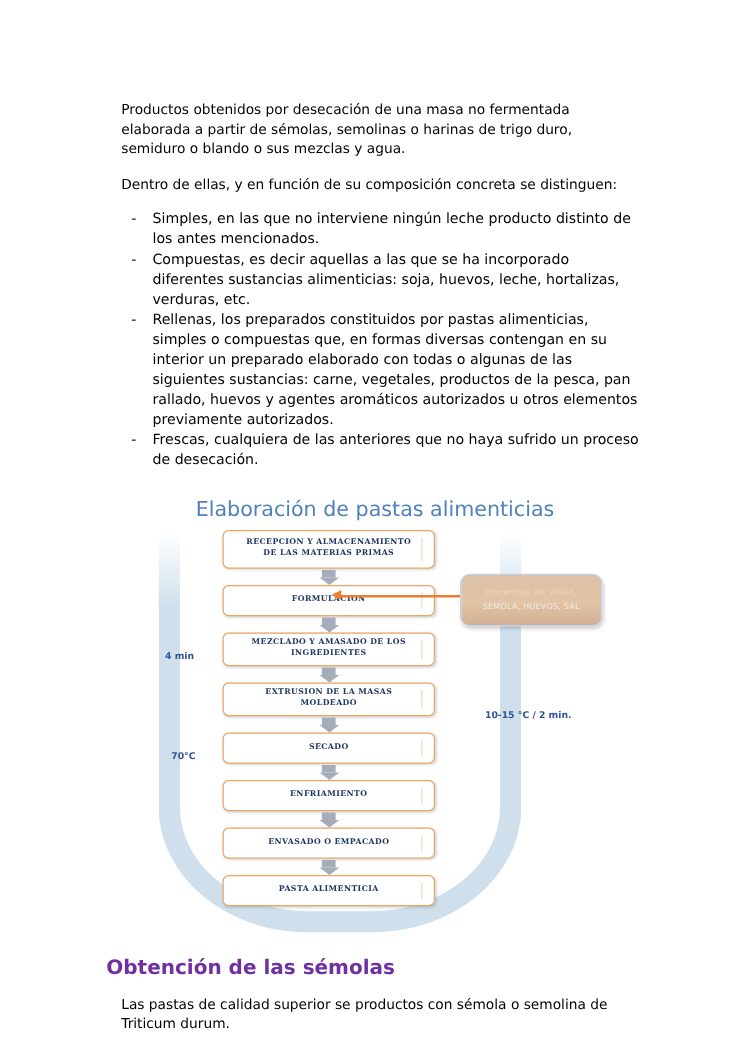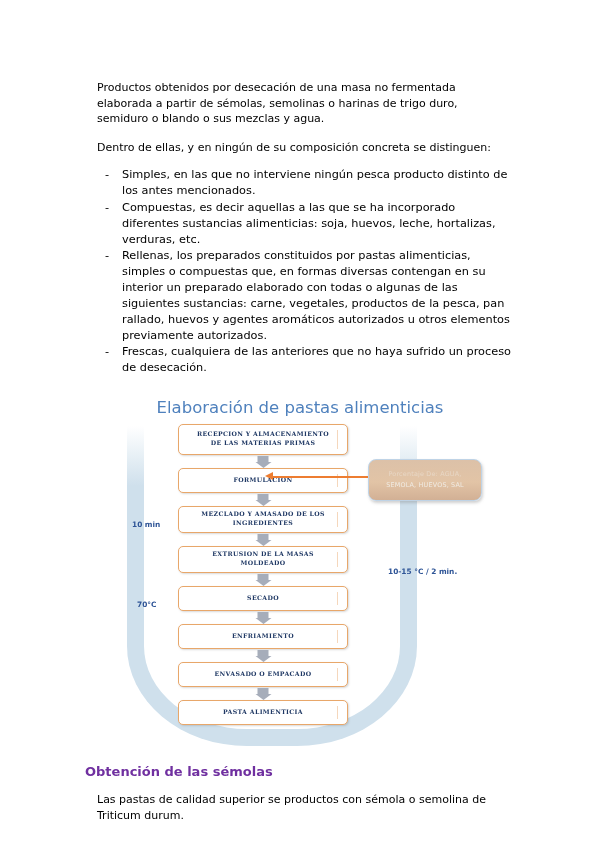--- a/index.html
+++ b/index.html
@@ -233,42 +233,42 @@
     left: -7px;
     top: -3.5px;
     width: 0; height: 0;
     border-top: 4.5px solid transparent;
     border-bottom: 4.5px solid transparent;
     border-right: 8px solid #ed7d31;
   }
 
   
   .heading-purple {
-    font-size: 13px;
+    font-size: 16px;
     color: #7030a0;
     font-weight: bold;
     margin: 10px 0 1px 0;
     line-height: 1.25;
   }
 </style>
 </head>
 <body>
 
 <div class="page">
   <div class="content">
 
 
     <p class="para">Productos obtenidos por desecación de una masa no fermentada elaborada a partir de sémolas, semolinas o harinas de trigo duro, semiduro o blando o sus mezclas y agua.</p>
 
-    <p class="para gap">Dentro de ellas, y en ningún de su composición concreta se distinguen:</p>
+    <p class="para gap">Dentro de ellas, y en función de su composición concreta se distinguen:</p>
 
     <ul class="bullets">
       <li>
         <span class="dash">-</span>
-        <span>Simples, en las que no interviene ningún pesca producto distinto de los antes mencionados.</span>
+        <span>Simples, en las que no interviene ningún leche producto distinto de los antes mencionados.</span>
       </li>
       <li>
         <span class="dash">-</span>
         <span>Compuestas, es decir aquellas a las que se ha incorporado diferentes sustancias alimenticias: soja, huevos, leche, hortalizas, verduras, etc.</span>
       </li>
       <li>
         <span class="dash">-</span>
         <span>Rellenas, los preparados constituidos por pastas alimenticias, simples o compuestas que, en formas diversas contengan en su interior un preparado elaborado con todas o algunas de las siguientes sustancias: carne, vegetales, productos de la pesca, pan rallado, huevos y agentes aromáticos autorizados u otros elementos previamente autorizados.</span>
       </li>
       <li>
@@ -318,21 +318,21 @@
           </div>
 
         <div class="node h1">ENVASADO O EMPACADO</div>
         <div class="arrow-down">
             <i></i>
           </div>
 
         <div class="node h1">PASTA ALIMENTICIA</div>
       </div>
 
-      <div class="side-label lbl-10min">10 min</div>
+      <div class="side-label lbl-10min">4 min</div>
       <div class="side-label lbl-70c">70°C</div>
       <div class="side-label lbl-1015">10-15 °C / 2 min.</div>
 
       <div class="callout-arrow"></div>
       <div class="callout">
         <span class="l1">Porcentaje De: AGUA,</span>
         <span class="l2">SEMOLA, HUEVOS, SAL</span>
       </div>
     </div>
 

